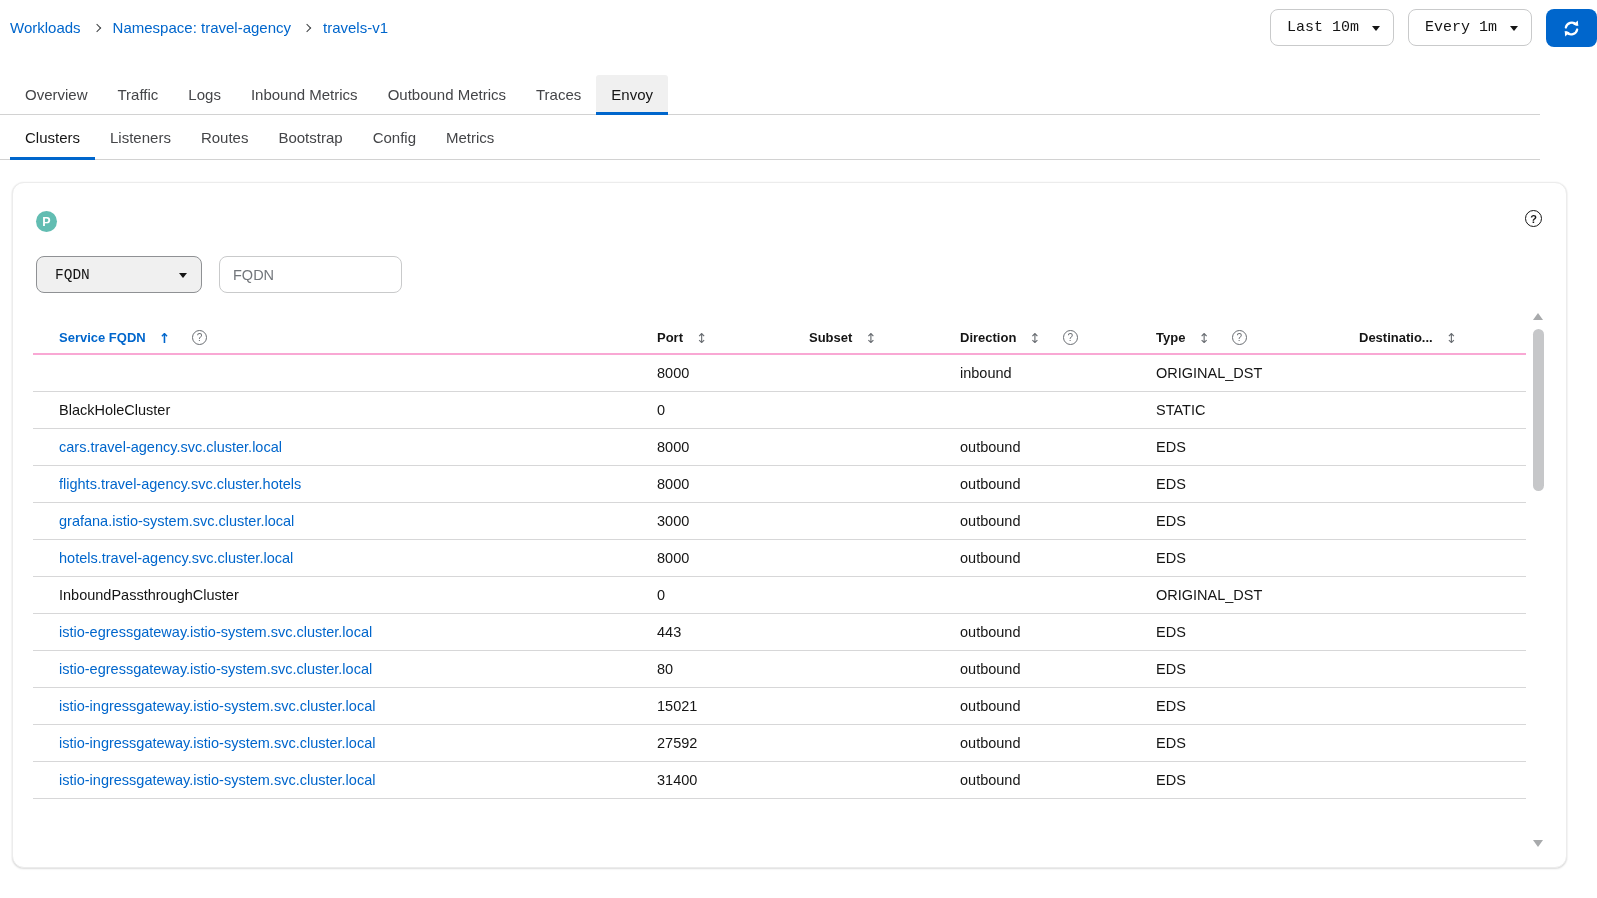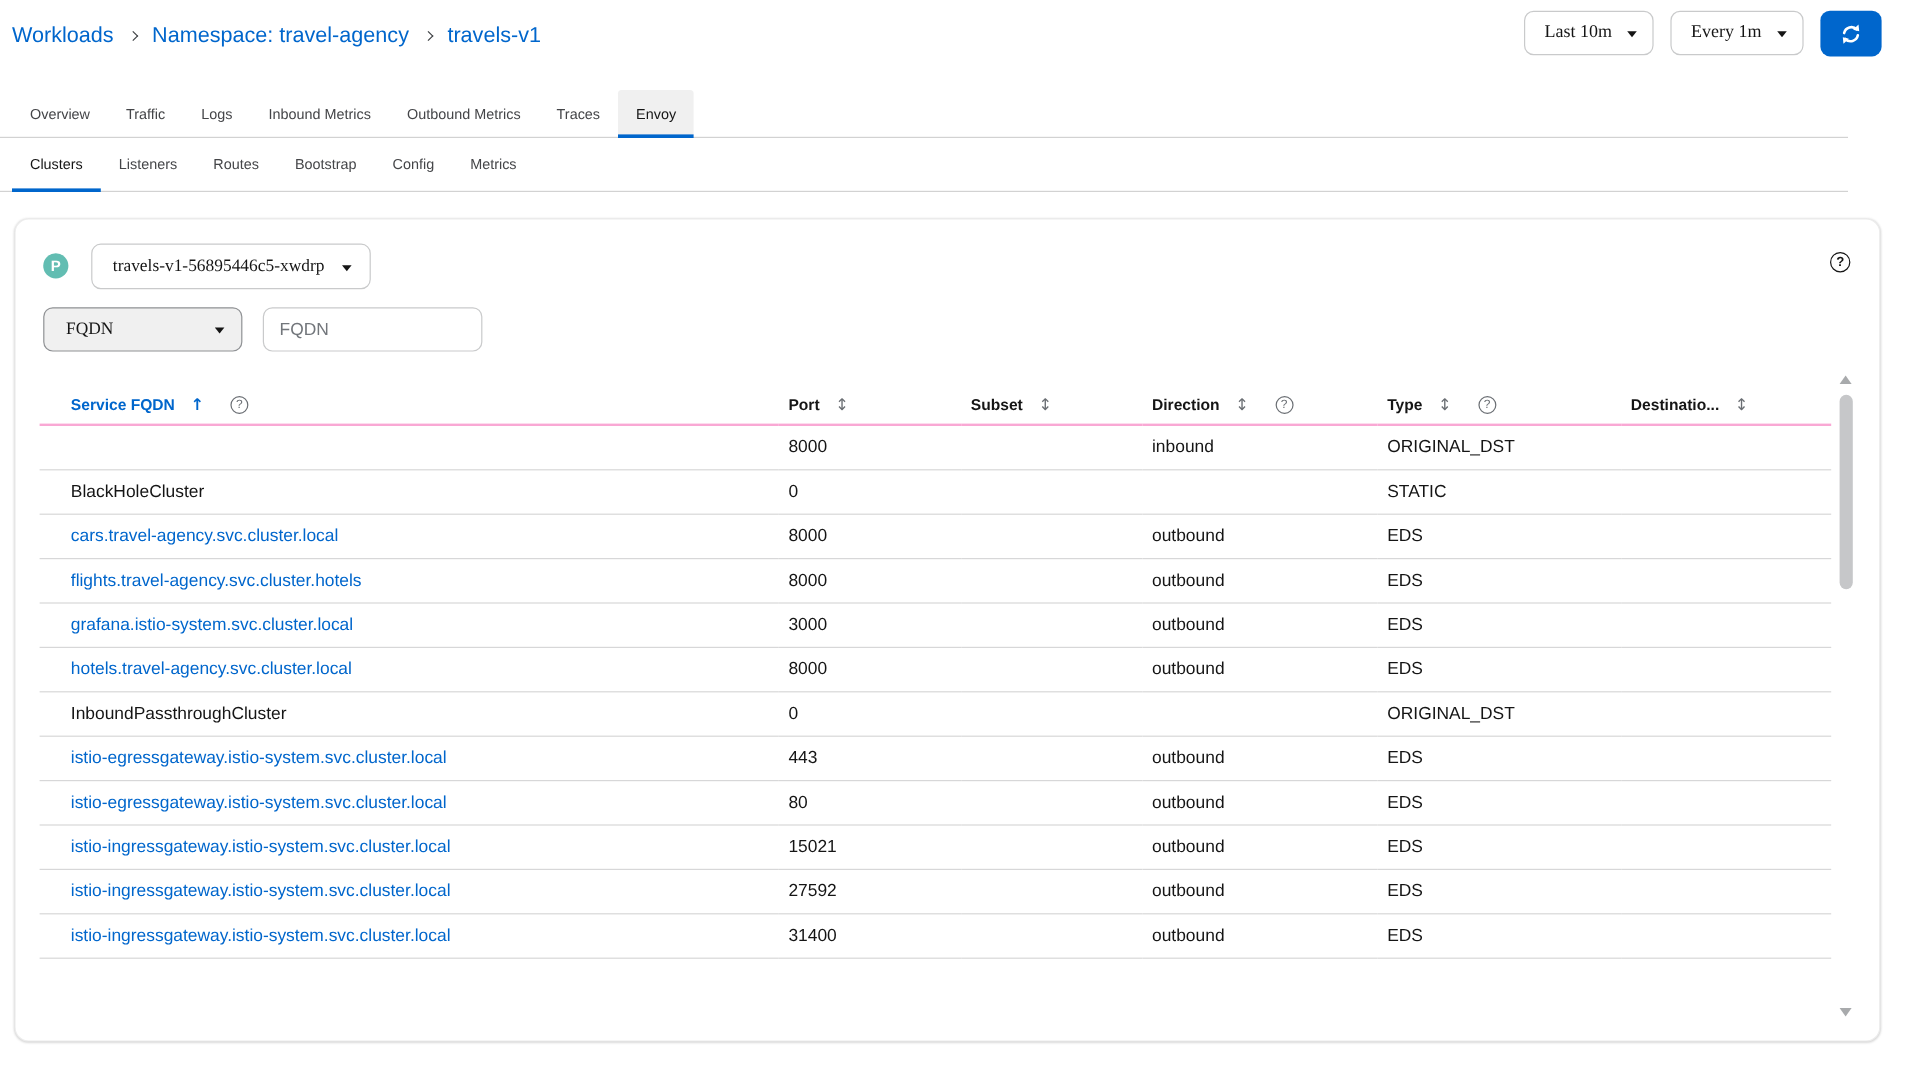--- a/index.html
+++ b/index.html
@@ -6,38 +6,38 @@
     --link:#0066cc; --accent:#0066cc; --text:#151515; --muted:#6a6e73;
     --tab-inactive:#444548; --border:#d2d2d2;
   }
   *{box-sizing:border-box}
   html,body{margin:0;padding:0}
   body{
     width:1597px;height:898px;position:relative;background:#fff;overflow:hidden;
     font-family:"Liberation Sans","DejaVu Sans",sans-serif;color:var(--text);
   }
   a{text-decoration:none;color:var(--link)}
-  button{font-family:Liberation Serif, serif;cursor:pointer}
-
-  
-  .breadcrumb{position:absolute;left:10px;top:19px;display:flex;align-items:center;gap:10px;font-size:18px}
+  button{font-family:Liberation Mono, monospace;cursor:pointer}
+
+  
+  .breadcrumb{position:absolute;left:10px;top:19px;display:flex;align-items:center;gap:10px;font-size:15px}
   .crumb-sep{width:6px;height:6px;border-top:1.7px solid #3c3f42;border-right:1.7px solid #3c3f42;transform:rotate(45deg);margin:0 3px}
 
   
   .toolbar{position:absolute;left:1270px;top:9px;display:flex;gap:14px;align-items:flex-start}
   .pf-select{display:flex;align-items:center;gap:13px;height:37px;padding:0 13px 0 16px;background:#fff;
     border:1px solid #c9cacb;border-radius:8px;font-size:15px;color:var(--text)}
   .caret{width:0;height:0;border-left:4.5px solid transparent;border-right:4.5px solid transparent;border-top:5.5px solid #151515;margin-top:2px}
   .refresh-btn{width:51px;height:38px;background:var(--accent);border:none;border-radius:8px;display:flex;align-items:center;justify-content:center}
 
   
   .tabs{position:absolute;left:0;width:1540px;display:flex;padding-left:10px;border-bottom:1px solid var(--border)}
   .tabs-main{top:75px;height:40px}
   .tabs-sub{top:115px;height:45px}
-  .tab{padding:0 15px;display:flex;align-items:center;font-size:12px;color:var(--tab-inactive);position:relative;white-space:nowrap}
+  .tab{padding:0 15px;display:flex;align-items:center;font-size:15px;color:var(--tab-inactive);position:relative;white-space:nowrap}
   .tab.active{color:var(--text)}
   .tabs-main .tab.active{background:#f0f0f0;border-radius:3px}
   .tab.active::after{content:"";position:absolute;left:0;right:0;bottom:-1px;height:3px;background:var(--accent)}
 
   
   .card{position:absolute;left:12px;top:182px;width:1555px;height:686px;background:#fff;
     border:1px solid #ececec;border-radius:12px;overflow:hidden;
     box-shadow:0 1px 2px rgba(3,3,3,.13),0 0 2px rgba(3,3,3,.06)}
   .pod-badge{position:absolute;left:23px;top:28px;width:21px;height:21px;border-radius:50%;background:#62bdb2;
     color:#fff;font-size:12.5px;font-weight:bold;display:flex;align-items:center;justify-content:center}
@@ -120,24 +120,20 @@
     <div class="tab active">Clusters</div>
     <div class="tab">Listeners</div>
     <div class="tab">Routes</div>
     <div class="tab">Bootstrap</div>
     <div class="tab">Config</div>
     <div class="tab">Metrics</div>
   </div>
 
 <div class="card">
   <span class="pod-badge">P</span>
-  <button class="pod-select">
-    <span>travels-v1-56895446c5-xwdrp</span>
-    <span class="caret"></span>
-  </button>
   <span class="card-help">?</span>
 
   <button class="filter-select">
     <span>FQDN</span>
     <span class="caret"></span>
   </button>
   <input class="filter-input" type="text" placeholder="FQDN" style="">
 
   <table class="clusters-table">
     <colgroup>

